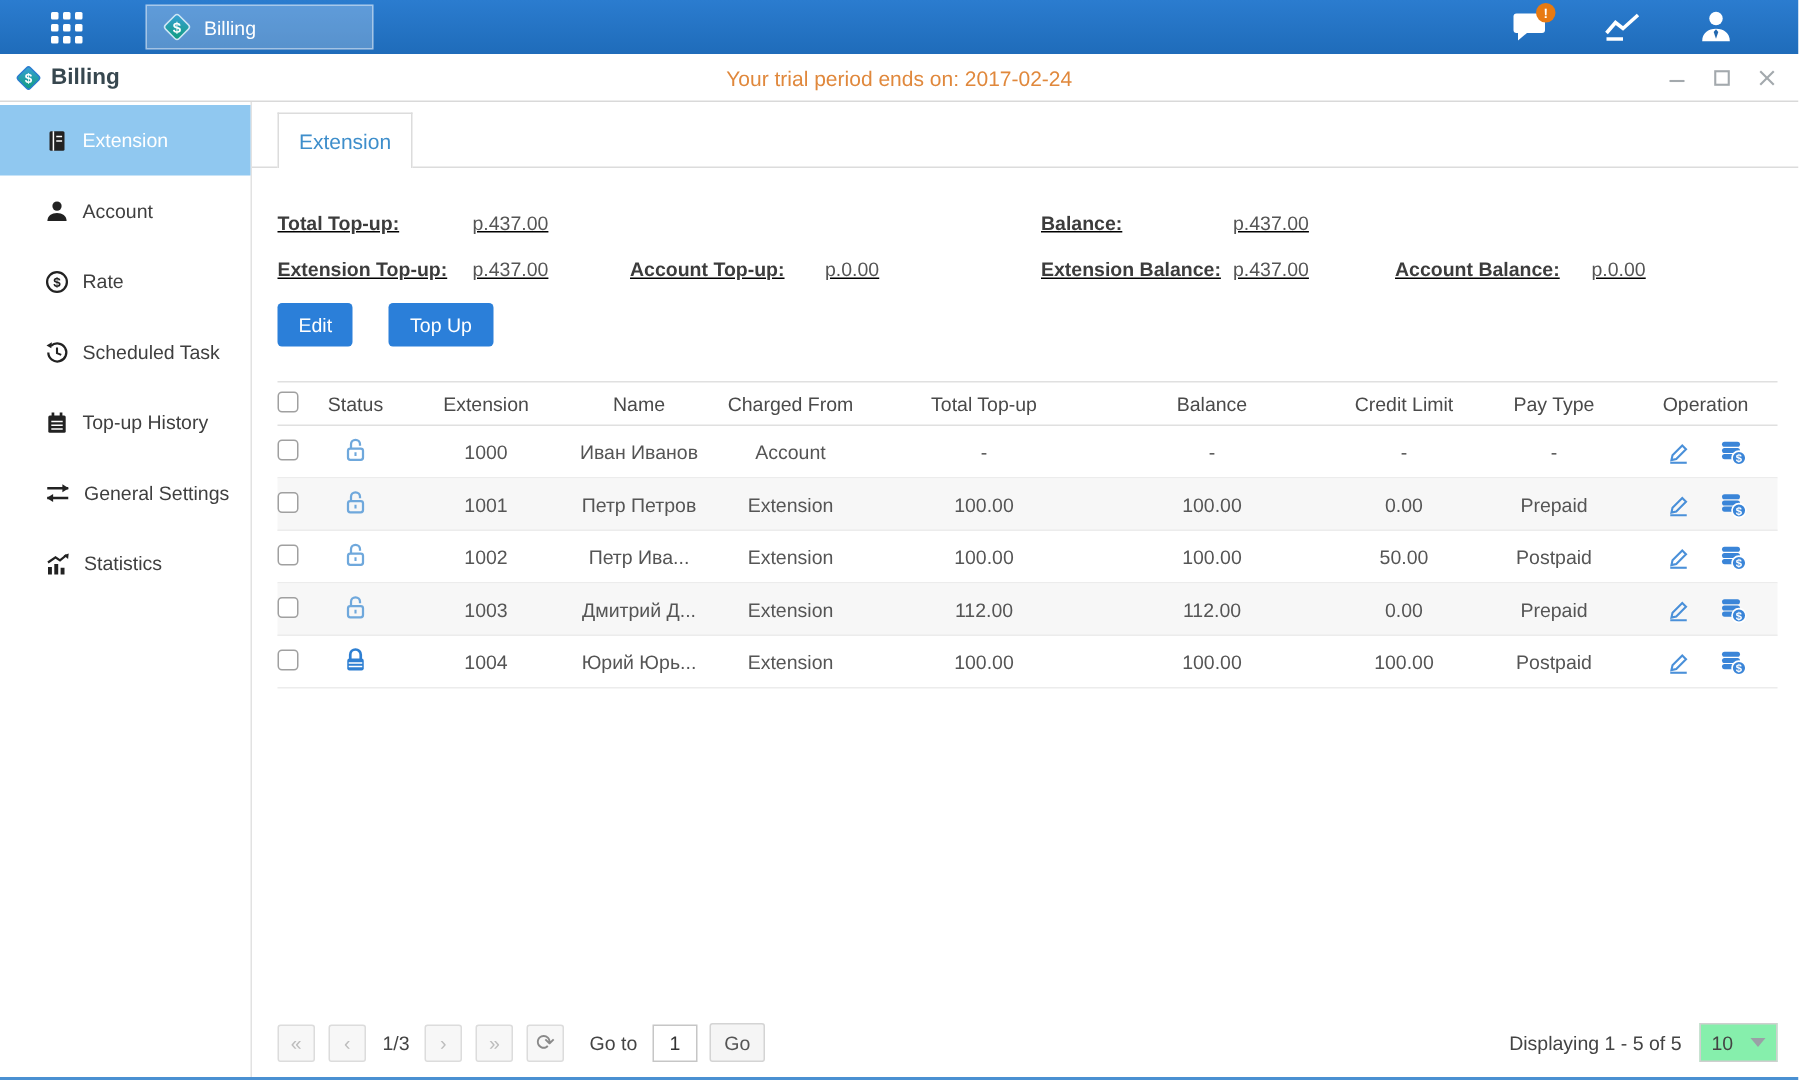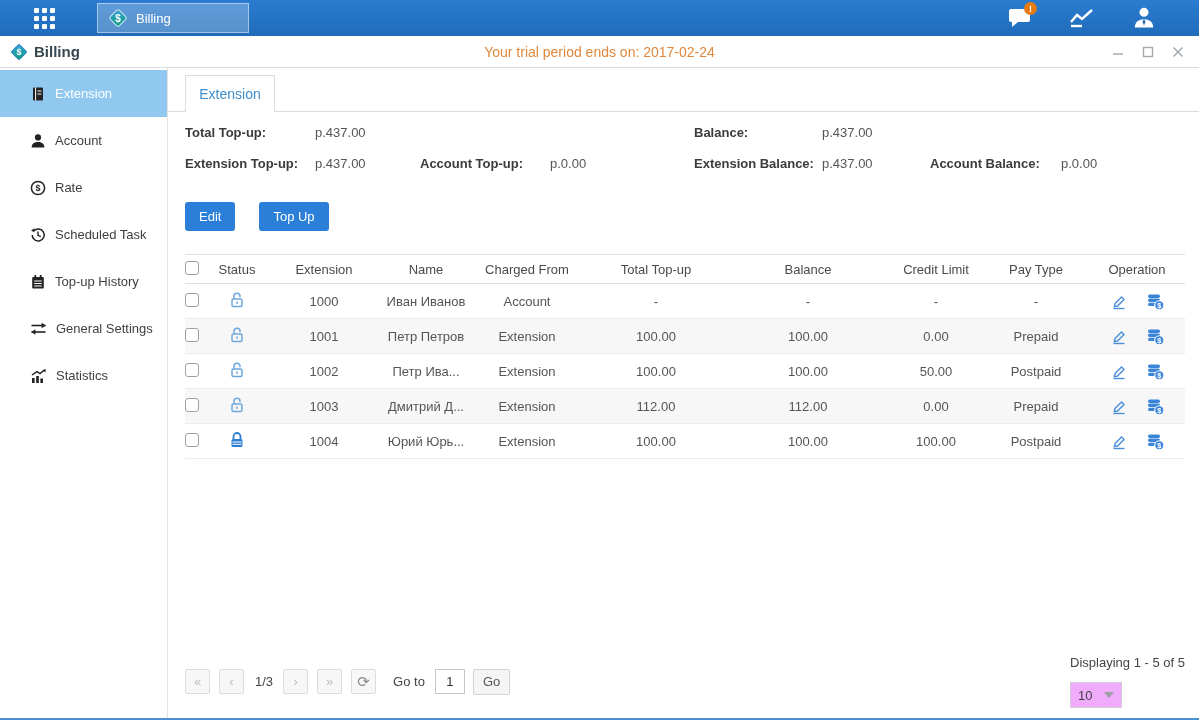--- a/index.html
+++ b/index.html
@@ -34,21 +34,21 @@
   .side-item svg { flex:0 0 auto; }
 
   .main { flex:1; position:relative; padding:0 14px 0 17px; }
 
   
   .tabstrip { margin:7px -14px 0 -17px; padding-left:17px; height:37px; border-bottom:1px solid #dcdcdc; display:flex; }
   .tab { width:90px; height:37px; background:#fff; border:1px solid #dcdcdc; border-bottom:none; display:flex; align-items:center; justify-content:center; font-size:14px; color:#3e8ecb; cursor:pointer; }
 
   
   .summary { margin-top:13px; font-size:13px; }
-  .sumrow { display:flex; height:31px; align-items:flex-start; }
+  .sumrow { display:flex; height:31px; align-items:flex-end;text-decoration:underline; }
   .sl { font-weight:bold; color:#3c3c3c; display:inline-block; }
   .sv { color:#555; display:inline-block; }
   .w130{width:130px;} .w105{width:105px;} .w128{width:128px;} .w108{width:108px;} .w131{width:131px;}
   .right-half { margin-left:auto; width:491px; display:flex; align-items:center; }
 
   
   .btnrow { margin-top:15px; display:flex; gap:24px; }
   .btn-blue { background:#2b7fd9; color:#fff; border:none; font-size:13px; font-family:inherit; height:29px; padding:0 14px; border-radius:3px; cursor:pointer; }
 
   
@@ -64,22 +64,22 @@
   .opicon { cursor:pointer; display:inline-flex; }
 
   
   .pager { position:absolute; left:17px; right:14px; bottom:10px; display:flex; align-items:center; font-size:13px; color:#555; }
   .pbtn { width:25px; height:25px; background:#f7f7f7; border:1px solid #dcdcdc; border-radius:2px; color:#bdbdbd; font-size:13px; display:flex; align-items:center; justify-content:center; cursor:pointer; margin-right:9px; }
   .pbtn.refresh { color:#8a8a8a; font-size:15px; }
   .pageind { margin:0 10px 0 2px; color:#444; }
   .goto-label { margin:0 10px 0 8px; color:#444; }
   .goto-input { width:30px; height:25px; border:1px solid #c6c6c6; text-align:center; font-size:13px; font-family:inherit; color:#333; margin-right:8px; }
   .go-btn { height:26px; padding:0 9px; background:#f5f5f5; border:1px solid #d4d4d4; border-radius:2px; font-size:13px; font-family:Liberation Sans, sans-serif; color:#555; cursor:pointer; }
-  .pager-right { margin-left:auto; display:flex; gap:12px; color:#444;flex-direction:column; }
-  .pagesize { width:52px; height:26px; border:1px solid #cfcfcf; background:#f0abfc; display:flex; align-items:center; padding:0 7px; justify-content:space-between; cursor:pointer; color:#444; }
+  .pager-right { margin-left:auto; display:flex; align-items:center; gap:12px; color:#444; }
+  .pagesize { width:52px; height:26px; border:1px solid #cfcfcf; background:#86efac; display:flex; align-items:center; padding:0 7px; justify-content:space-between; cursor:pointer; color:#444; }
   .pagesize .arrow { width:0; height:0; border-left:5px solid transparent; border-right:5px solid transparent; border-top:6px solid #9aa0a6; }
 
   .bottom-edge { position:absolute; left:0; right:0; bottom:0; height:2px; background:#4a90d2; }
 </style>
 </head>
 <body>
 
 <div class="app">
 
   <div class="topbar">

